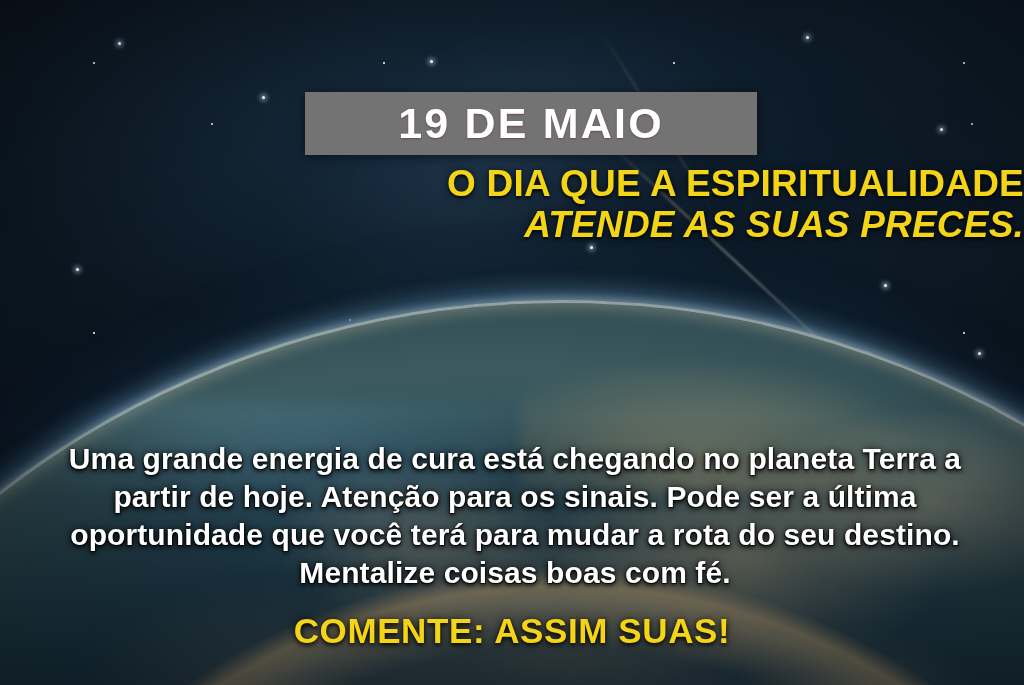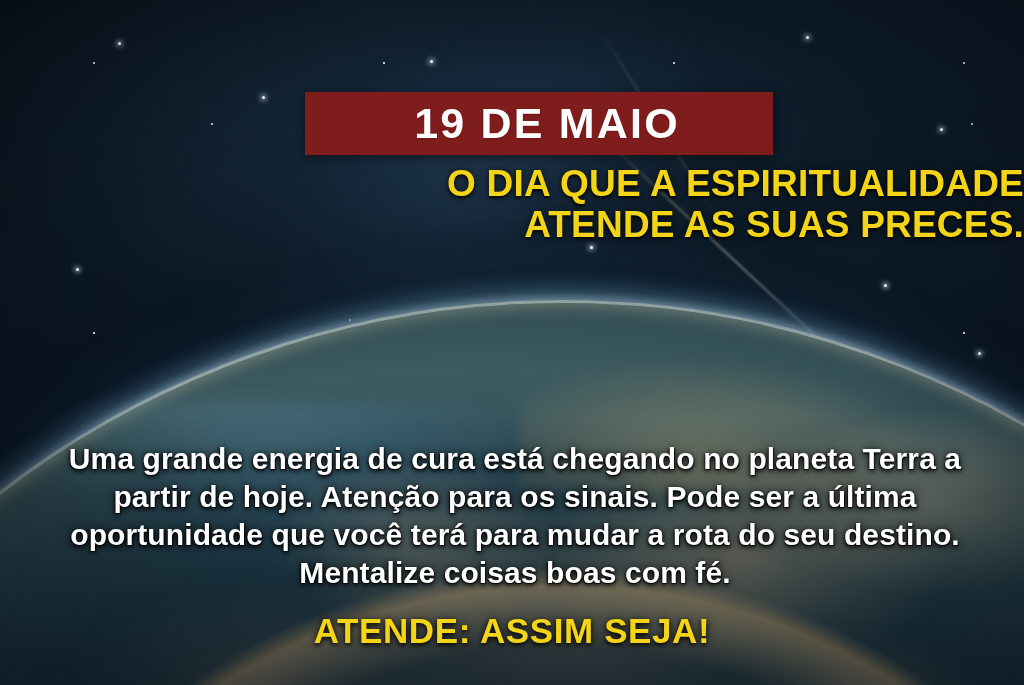--- a/index.html
+++ b/index.html
@@ -203,26 +203,25 @@
     inset: 0;
     z-index: 5;
   }
 
   .date-banner {
     position: absolute;
     left: 305px;
     top: 92px;
     width: 452px;
     height: 63px;
-    background: #7f1d1d;
+    background: #737373;
     display: flex;
     align-items: center;
     justify-content: center;
     box-shadow: 0 2px 10px rgba(0,0,0,.55);
-    padding-left: 16px;
   }
   .date-banner span {
     color: #ffffff;
     font-size: 43px;
     font-weight: 700;
     letter-spacing: 2.2px;
     line-height: 1;
     white-space: nowrap;
     font-family: "Liberation Sans", sans-serif;
     text-shadow: 0 1px 2px rgba(90,0,0,.35);
@@ -236,21 +235,21 @@
     text-align: right;
     color: #f3d417;
     font-size: 37px;
     font-weight: 700;
     line-height: 1.12;
     letter-spacing: 0.2px;
     text-shadow:
       0 2px 3px rgba(0,0,0,.78),
       0 0 10px rgba(0,0,0,.55);
   }
-  .headline .l2 { display: block; }
+  .headline .l2 { display: block; font-style: italic; }
 
   .body-copy {
     position: absolute;
     left: 46px;
     right: 40px;
     top: 440px;
     text-align: center;
     color: #ffffff;
     font-size: 30px;
     font-weight: 700;
@@ -319,16 +318,16 @@
       <span>19 DE MAIO</span>
     </div>
 
     <div class="headline">
       <span class="l1">O DIA QUE A ESPIRITUALIDADE</span>
       <span class="l2">ATENDE AS SUAS PRECES.</span>
     </div>
 
     <div class="body-copy">Uma grande energia de cura está chegando no planeta Terra a partir de hoje. Atenção para os sinais. Pode ser a última oportunidade que você terá para mudar a rota do seu destino. Mentalize coisas boas com fé.</div>
 
-    <div class="cta">ATENDE: ASSIM SEJA!</div>
+    <div class="cta">COMENTE: ASSIM SUAS!</div>
 
   </div>
 </div>
 
 </body></html>

